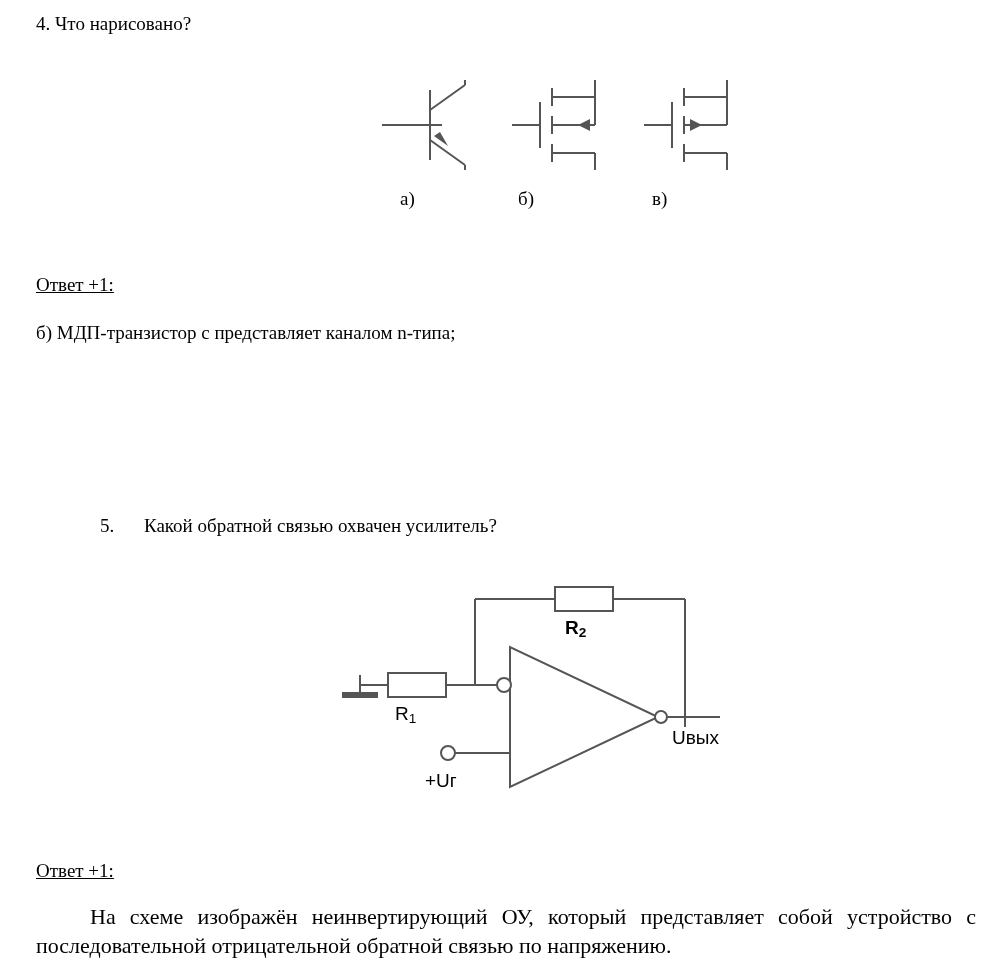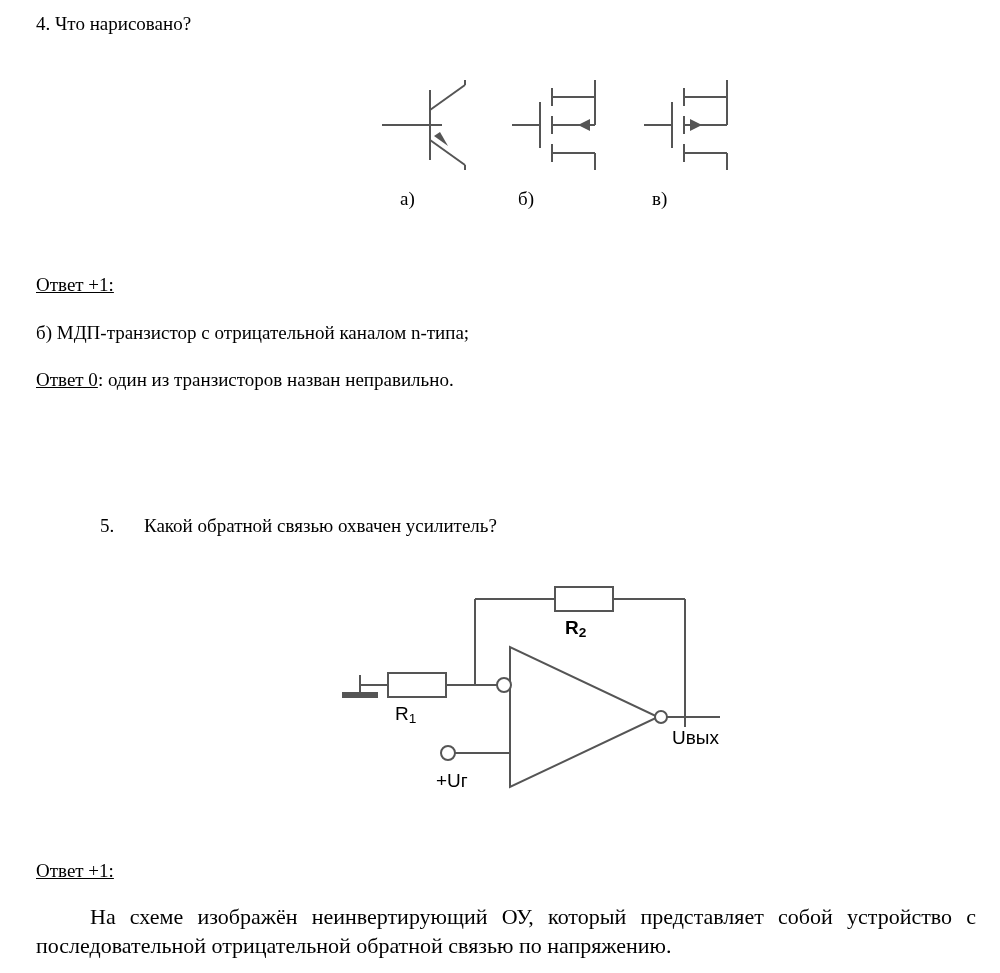--- a/index.html
+++ b/index.html
@@ -162,22 +162,21 @@
   </div>
 
   <div class="fig1-labels">
     <span class="lbl-a">а)</span>
     <span class="lbl-b">б)</span>
     <span class="lbl-v">в)</span>
   </div>
 
   <div class="answer-block" style="top:272px;">
     <div class="line"><span class="ans-label">Ответ +1:</span></div>
-    <div class="line">б) МДП-транзистор с отрицательной каналом n-типа;</div>
-    <div class="line"><span class="ans-label">Ответ 0</span><span>:  один из транзисторов назван неправильно.</span></div>
+    <div class="line">б) МДП-транзистор с представляет каналом n-типа;</div>
   </div>
 
   <div class="q5-title">
     <span class="q5-num">5.</span><span>Какой обратной связью охвачен усилитель?</span>
   </div>
 
   <div class="fig2">
     <svg width="430" height="245" viewBox="0 0 430 245">
       <g stroke="#555555" stroke-width="2" fill="none">
 
@@ -202,21 +201,21 @@
         <line x1="130" y1="178" x2="190" y2="178"></line>
         <circle cx="128" cy="178" r="7" fill="#ffffff"></circle>
 
         <line x1="338" y1="142" x2="400" y2="142"></line>
         <circle cx="341" cy="142" r="6" fill="#ffffff"></circle>
       </g>
     </svg>
     <span class="lbl" style="left:245px; top:42px;font-weight:bold;"><span>R</span><span class="sub">2</span></span>
     <span class="lbl" style="left:75px; top:128px;"><span>R</span><span class="sub">1</span></span>
     <span class="lbl" style="left:352px; top:152px;">Uвых</span>
-    <span class="lbl" style="left:116px; top:195px;">+Uг</span>
+    <span class="lbl" style="left:105px; top:195px;">+Uг</span>
   </div>
 
   <div class="answer2">
     <div class="line" style="margin:0;"><span class="ans-label">Ответ +1:</span></div>
     <p class="para"><span class="indent"></span><span>На схеме изображён неинвертирующий ОУ, который представляет собой устройство с последовательной отрицательной обратной связью по напряжению.</span></p>
   </div>
 
 </div>
 
 </body></html>

